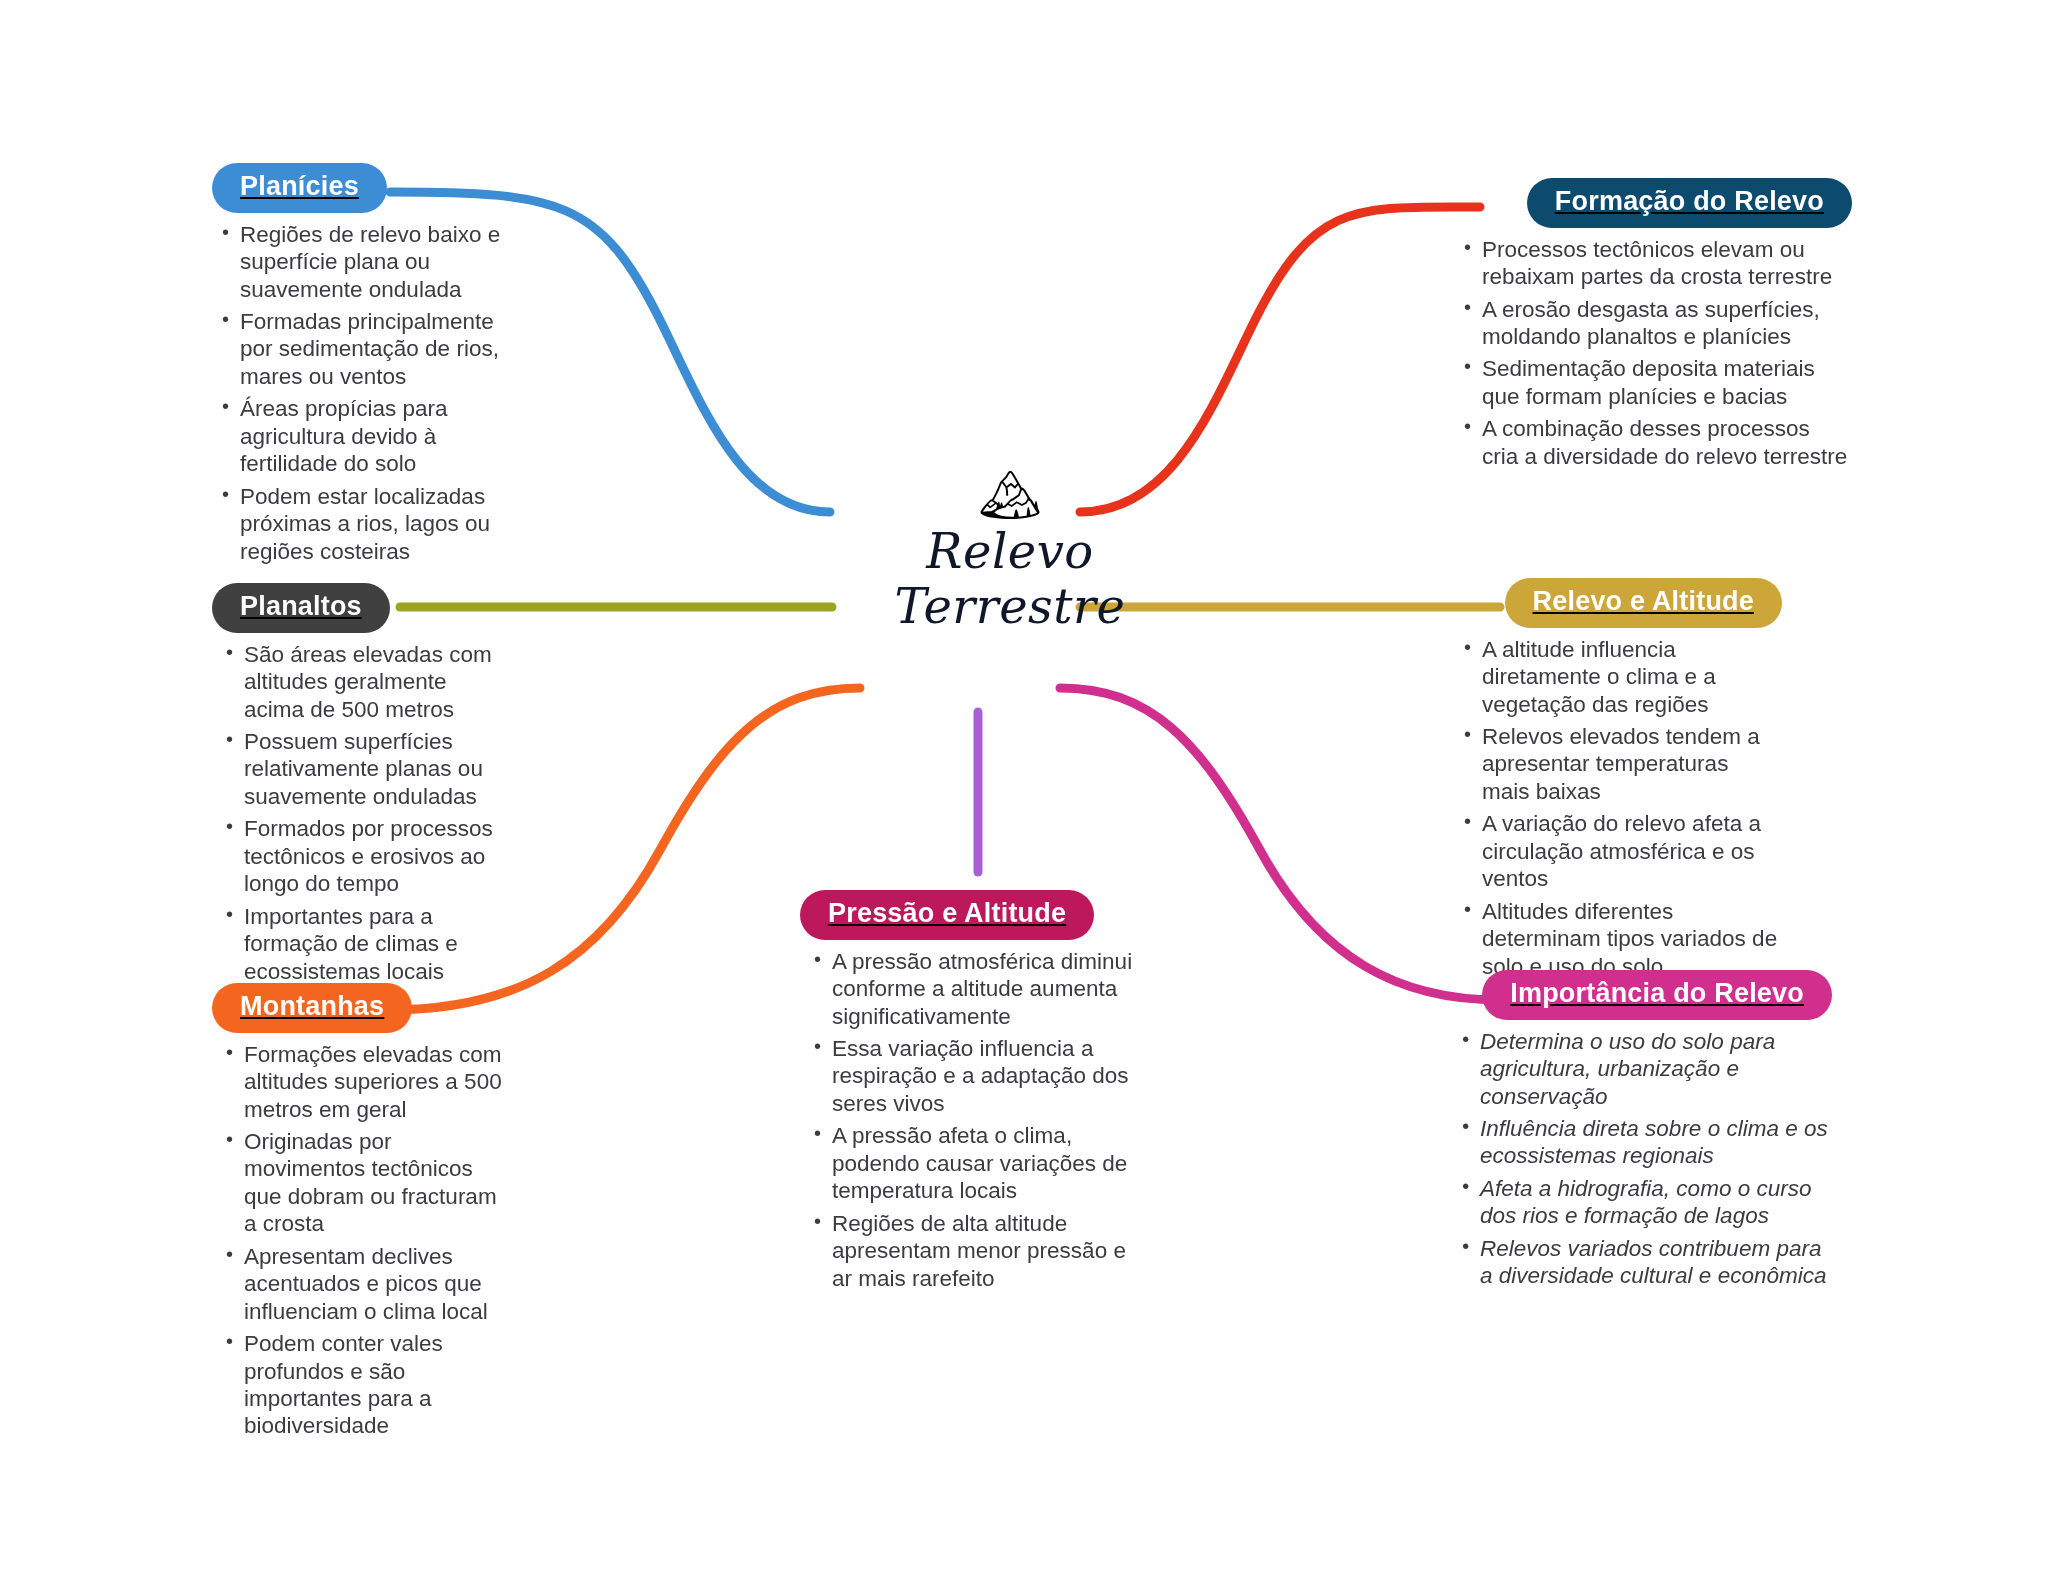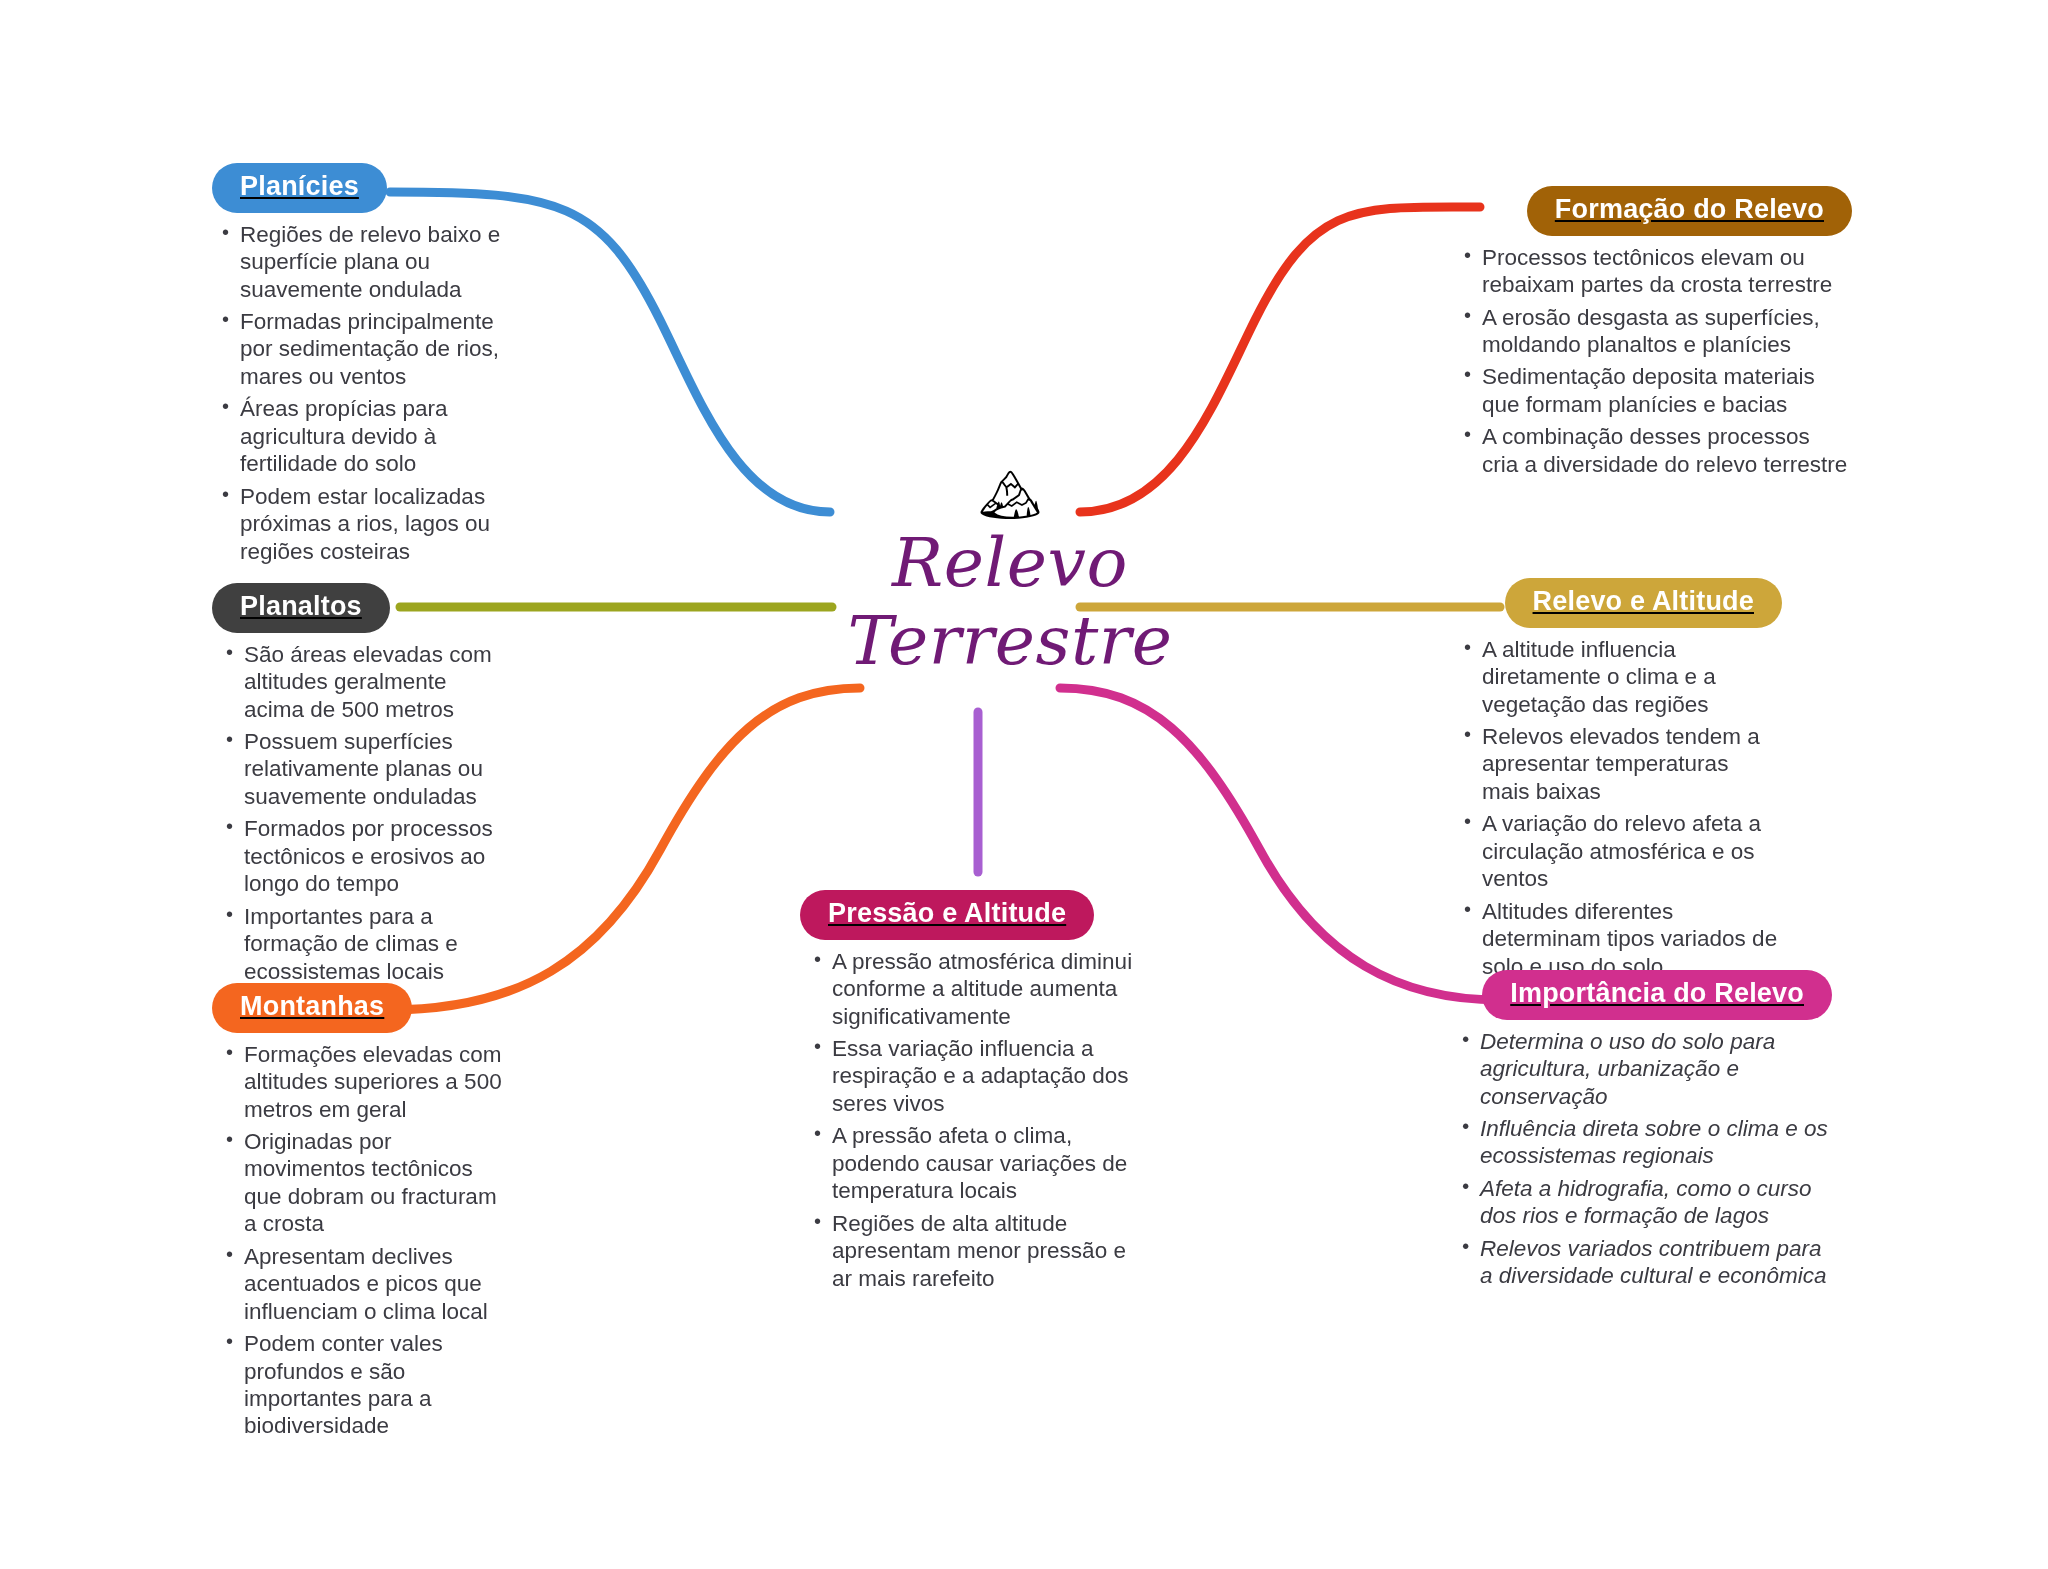--- a/index.html
+++ b/index.html
@@ -41,23 +41,23 @@
   }
   .center-icon {
     font-size: 50px;
     line-height: 1;
     display: block;
     margin-bottom: 4px;
   }
   .center-title {
     font-family: "DejaVu Serif", serif;
     font-style: italic;
-    font-size: 68px;
+    font-size: 48px;
     line-height: 1.15;
-    color: #701a75;
+    color: #0f172a;
     letter-spacing: 0.5px;
     white-space: pre-line;
   }
 
   
   .branch {
     position: absolute;
   }
   .pill {
     display: inline-block;
@@ -186,21 +186,21 @@
     <ul class="points">
       <li>A pressão atmosférica diminui conforme a altitude aumenta significativamente</li>
       <li>Essa variação influencia a respiração e a adaptação dos seres vivos</li>
       <li>A pressão afeta o clima, podendo causar variações de temperatura locais</li>
       <li>Regiões de alta altitude apresentam menor pressão e ar mais rarefeito</li>
     </ul>
   </div>
 
   <div class="branch" id="branch-formacao">
     <div class="pill-row right-align">
-      <span class="pill" style="background:#a16207;margin-top:8px;">Formação do Relevo</span>
+      <span class="pill" style="background:#0c4a6e;">Formação do Relevo</span>
     </div>
     <ul class="points">
       <li>Processos tectônicos elevam ou rebaixam partes da crosta terrestre</li>
       <li>A erosão desgasta as superfícies, moldando planaltos e planícies</li>
       <li>Sedimentação deposita materiais que formam planícies e bacias</li>
       <li>A combinação desses processos cria a diversidade do relevo terrestre</li>
     </ul>
   </div>
 
   <div class="branch" id="branch-altitude">

